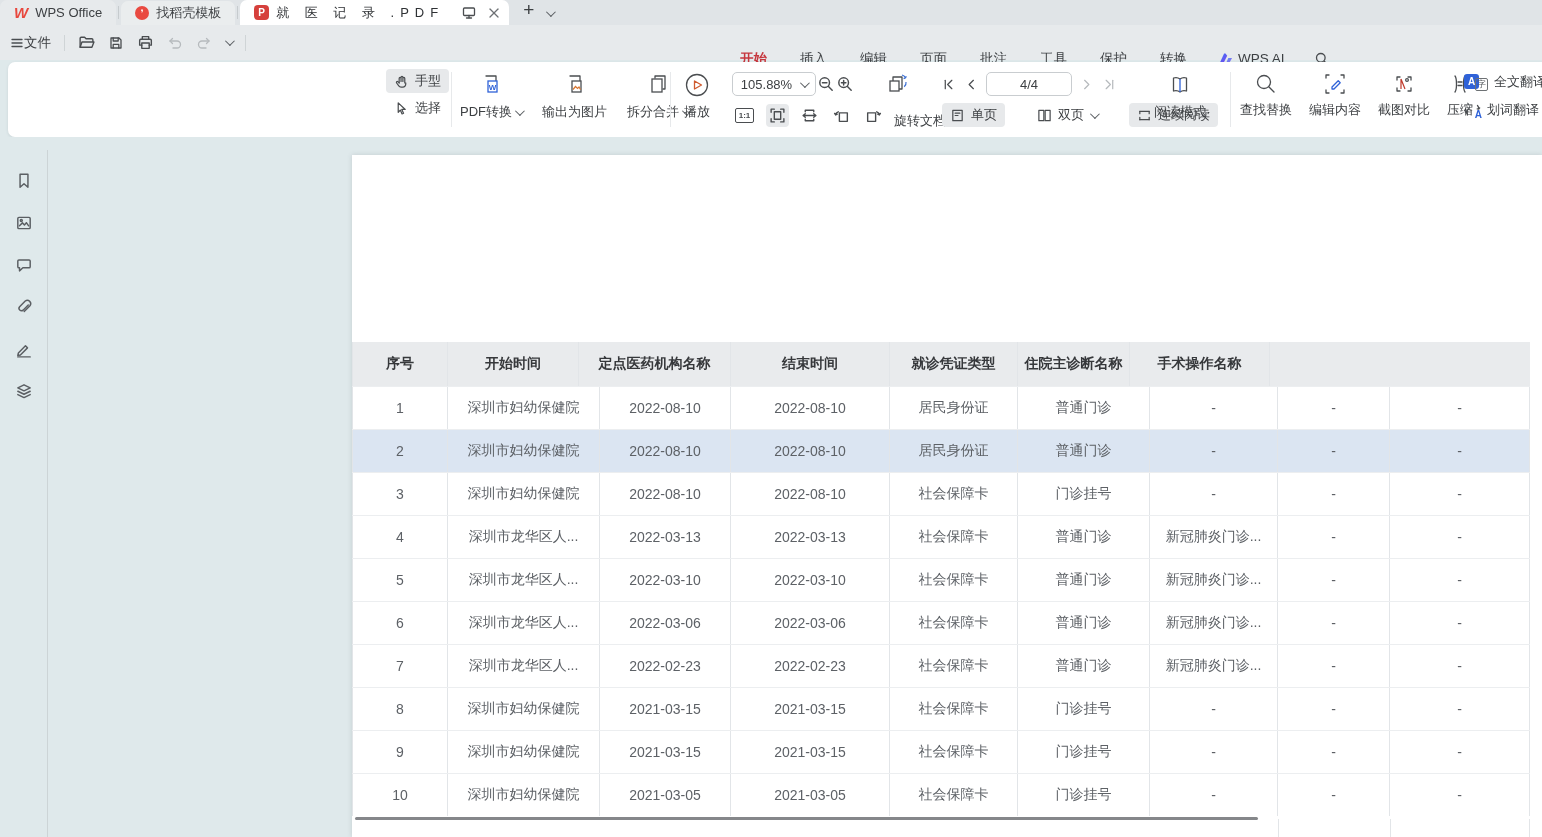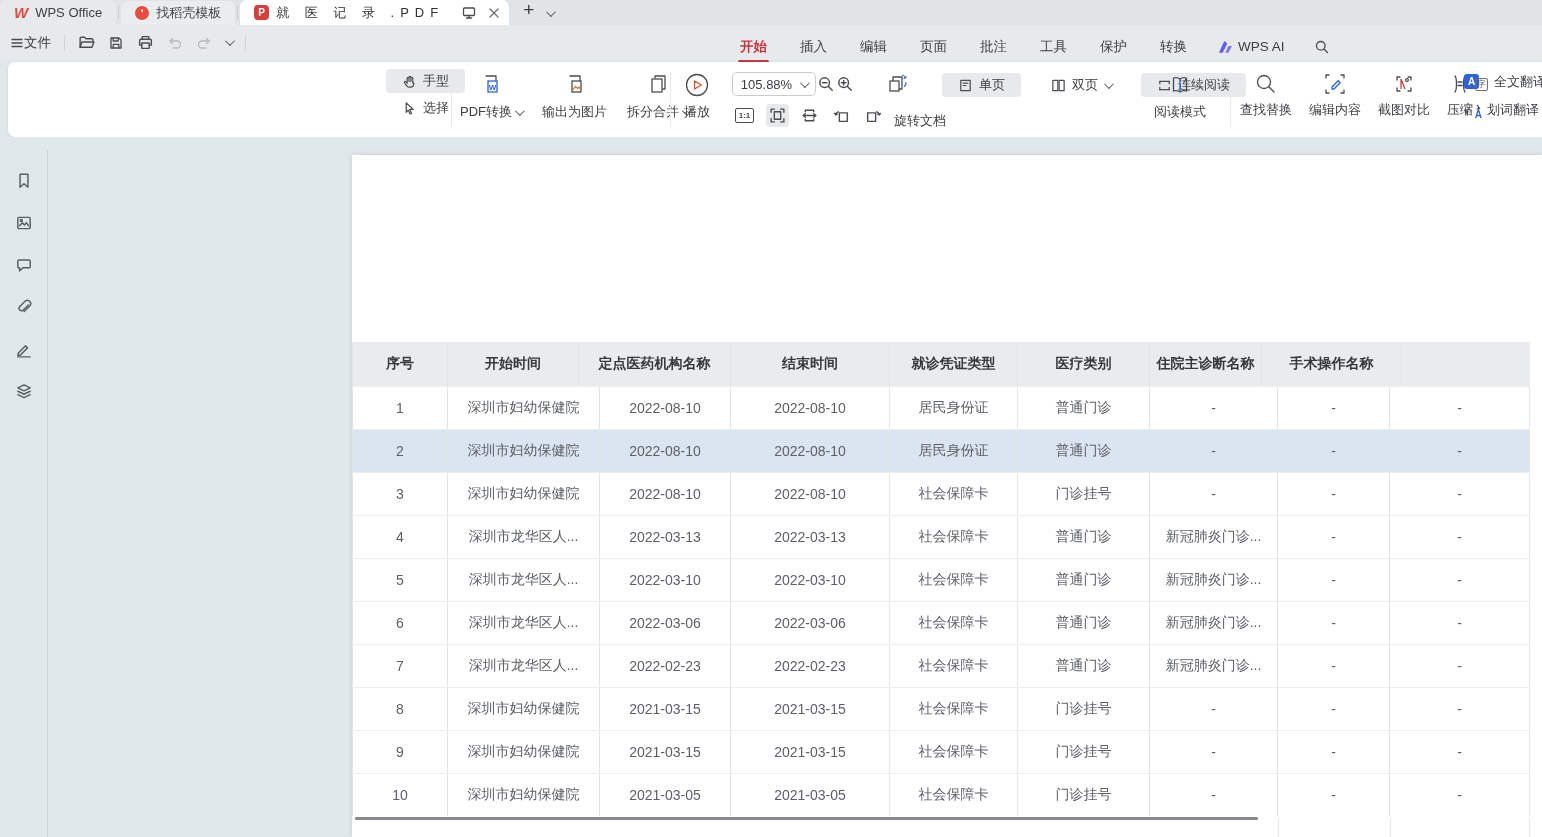--- a/index.html
+++ b/index.html
@@ -26,33 +26,33 @@
   .tab-tools { display:flex; align-items:center; gap:10px; margin-left:10px; color:#6d7174; }
   .plusbtn { font-size:19px; color:#3c3f42; margin-left:14px; line-height:1; }
   .chev { width:7px; height:7px; border-right:1.4px solid #5a5e62; border-bottom:1.4px solid #5a5e62;
     transform:rotate(45deg) translateY(-2px); display:inline-block; }
 
   
   .menurow { position:absolute; left:0; top:25px; width:100%; height:35px; background:#e7eaec; }
   .quick { position:absolute; left:10px; top:0; height:35px; display:flex; align-items:center; gap:13px; }
   .vdiv { width:1px; height:16px; background:#cfd4d6; }
   .filebtn { display:flex; align-items:center; gap:0; font-size:13.5px; }
-  .ribbon { position:absolute; left:738px; top:4px; height:35px; display:flex; align-items:center; gap:29px; font-size:13.5px; }
+  .ribbon { position:absolute; left:738px; top:16px; height:35px; display:flex; align-items:center; gap:29px; font-size:13.5px; }
   .rtab { position:relative; padding:8px 2px; cursor:default; }
   .rtab.active { color:#c6373e; font-weight:bold; }
   .rtab.active::after { content:""; position:absolute; left:0; right:0; bottom:1px; height:3px; background:#c6373e; border-radius:2px; }
   .ai { display:flex; align-items:flex-end; gap:5px; }
 
   
   .toolcard { position:absolute; left:8px; top:62px; width:1560px; height:75px; background:#fff;
     border-radius:7px; box-shadow:0 1px 3px rgba(60,70,80,.12); }
   .tg { position:absolute; top:7px; }
   .sep { position:absolute; top:10px; width:1px; height:55px; background:#e7e9eb; }
   .stack { display:flex; flex-direction:column; gap:3px; }
-  .pill { display:flex; align-items:center; gap:6px; font-size:13px; padding:3px 16px; border-radius:4px; }
+  .pill { display:flex; align-items:center; gap:6px; font-size:13px; padding:3px 8px; border-radius:4px; }
   .pill.on { background:#e7e9eb; }
   .bigrow { display:flex; gap:20px; }
   .bigbtn { display:flex; flex-direction:column; align-items:center; gap:5px; font-size:13px; }
   .blabel { display:flex; align-items:center; gap:3px; white-space:nowrap; }
   .r1 { height:30px; display:flex; align-items:center; gap:1px; }
   .r2 { height:28px; display:flex; align-items:center; gap:9px; margin-top:2px; }
   .zoombox { width:84px; height:24px; border:1px solid #c9cdd0; border-radius:5px; font-size:13px;
     display:flex; align-items:center; justify-content:center; gap:8px; }
   .pagebox { width:86px; height:24px; border:1px solid #c9cdd0; border-radius:5px; font-size:13px;
     display:flex; align-items:center; justify-content:center; }
@@ -300,21 +300,38 @@
         <svg class="ic" width="17" height="17" viewBox="0 0 16 16">
             <path d="M11 4.5c1.5.5 2.5 1.5 2.5 3M13.5 7.5l1-1.5M13.5 7.5L12 6.8"></path>
             <rect x="2.5" y="5.5" width="7.5" height="8"></rect>
           </svg>
       </span>
       <span class="lbl13">旋转文档</span>
     </div>
   </div>
 
   <div class="tg" style="left:934px;">
-    <div class="r2" style="gap:14px;">
+    <div class="r1" style="gap:7px;">
+      <svg class="ic" width="15" height="15" viewBox="0 0 16 16">
+          <line x1="3.5" y1="3.5" x2="3.5" y2="12.5"></line>
+          <polyline points="10.5,3.5 6,8 10.5,12.5"></polyline>
+        </svg>
+      <svg class="ic" width="15" height="15" viewBox="0 0 16 16">
+          <polyline points="10,3.5 5.5,8 10,12.5"></polyline>
+        </svg>
+      <span class="pagebox">4/4</span>
+      <svg class="ic" width="15" height="15" viewBox="0 0 16 16" style="stroke:#b6babd">
+          <polyline points="6,3.5 10.5,8 6,12.5"></polyline>
+        </svg>
+      <svg class="ic" width="15" height="15" viewBox="0 0 16 16" style="stroke:#b6babd">
+          <line x1="12.5" y1="3.5" x2="12.5" y2="12.5"></line>
+          <polyline points="5.5,3.5 10,8 5.5,12.5"></polyline>
+        </svg>
+    </div>
+    <div class="r2" style="gap:24px;">
       <span class="pill on">
         <svg class="ic" width="15" height="15" viewBox="0 0 16 16">
             <rect x="3" y="2.5" width="10" height="11"></rect>
             <line x1="5.5" y1="5.5" x2="10.5" y2="5.5"></line>
             <line x1="5.5" y1="8" x2="8.5" y2="8"></line>
           </svg>
         <span>单页</span>
       </span>
       <span class="pill">
         <svg class="ic" width="15" height="15" viewBox="0 0 16 16">
@@ -432,21 +449,20 @@
   </div>
 
   <div class="page">
     <div class="dtable">
       <div class="thead">
           <div class="th c0">序号</div>
           <div class="th c2">开始时间</div>
           <div class="th c1">定点医药机构名称</div>
           <div class="th c3">结束时间</div>
           <div class="th c4">就诊凭证类型</div>
-          <div class="th c5">医疗类别</div>
           <div class="th c7">住院主诊断名称</div>
           <div class="th c8">手术操作名称</div>
         </div>
       <div>
           <div class="tr">
             <div class="td c0">1</div>
             <div class="td c1">深圳市妇幼保健院</div>
             <div class="td c2">2022-08-10</div>
             <div class="td c3">2022-08-10</div>
             <div class="td c4">居民身份证</div>

